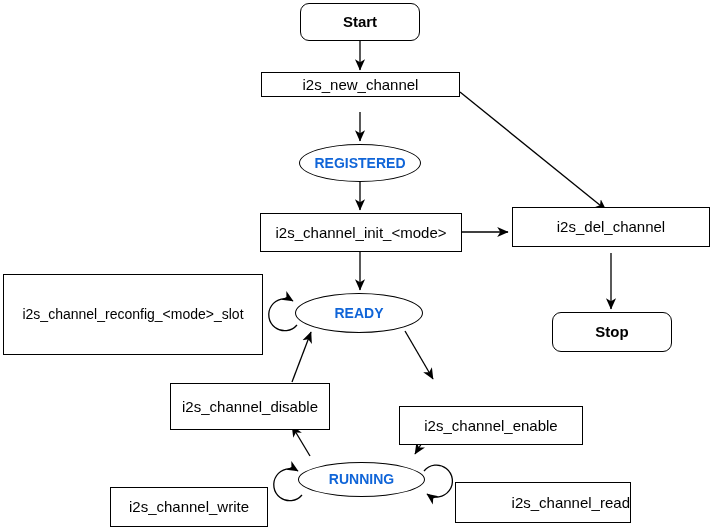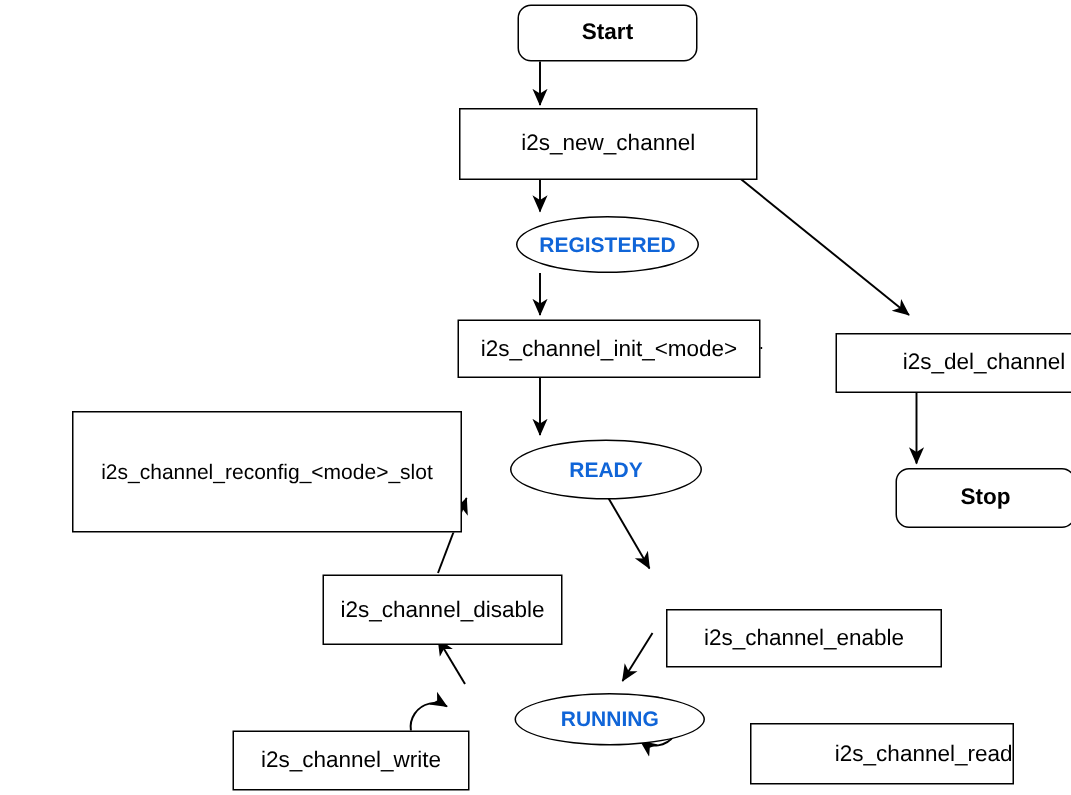--- a/index.html
+++ b/index.html
@@ -21,42 +21,41 @@
     box-sizing: border-box;
     background: #ffffff;
     border: 1.5px solid #000000;
     display: flex;
     align-items: center;
     justify-content: center;
     text-align: center;
     font-size: 15px;
     color: #000000;
     line-height: 1.2;
-    margin-left: 45px;
   }
   .terminal {
     border-radius: 9px;
     font-weight: bold;
   }
   .state {
     border-radius: 50%;
     font-weight: bold;
     font-size: 14px;
     color: var(--state-text, #1065d8);
   }
   .multiline {
     flex-direction: row;
     font-size: 14px;
     line-height: 21px;
   }
   .n-start    { left: 300px; top: 3px;   width: 120px; height: 38px; }
-  .n-new      { left: 261px; top: 72px;  width: 199px; height: 48px; }
+  .n-new      { left: 261px; top: 72px;  width: 199px; height: 25px; }
   .n-reg      { left: 299px; top: 144px; width: 122px; height: 38px; }
   .n-init     { left: 260px; top: 213px; width: 202px; height: 39px; }
-  .n-del      { left: 512px; top: 222px; width: 198px; height: 40px; }
+  .n-del      { left: 512px; top: 207px; width: 198px; height: 40px; }
   .n-stop     { left: 552px; top: 312px; width: 120px; height: 40px; }
   .n-reconfig { left: 3px;   top: 274px; width: 260px; height: 81px; }
   .n-ready    { left: 295px; top: 293px; width: 128px; height: 40px; }
   .n-disable  { left: 170px; top: 383px; width: 160px; height: 47px; }
   .n-enable   { left: 399px; top: 406px; width: 184px; height: 39px; }
   .n-running  { left: 298px; top: 462px; width: 127px; height: 35px; }
   .n-write    { left: 110px; top: 487px; width: 158px; height: 40px; }
   .n-read     { left: 455px; top: 482px; width: 176px; height: 41px; justify-content: flex-end; }
   .edge {
     stroke: #000000;

